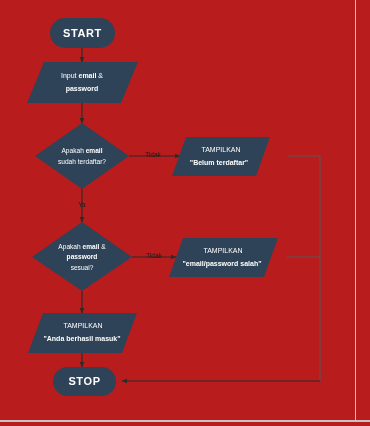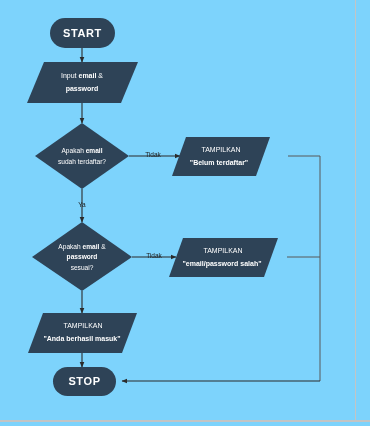--- a/index.html
+++ b/index.html
@@ -11,21 +11,21 @@
   body {
     width: 370px;
     height: 426px;
     font-family: "Liberation Sans", sans-serif;
     overflow: hidden;
   }
   #page {
     position: relative;
     width: 370px;
     height: 426px;
-    background: #7dd3fc;
+    background: #b91c1c;
   }
   
   #page-border-right {
     position: absolute;
     top: 0;
     left: 355px;
     width: 1px;
     height: 421px;
     background: #c4c4c4;
   }

